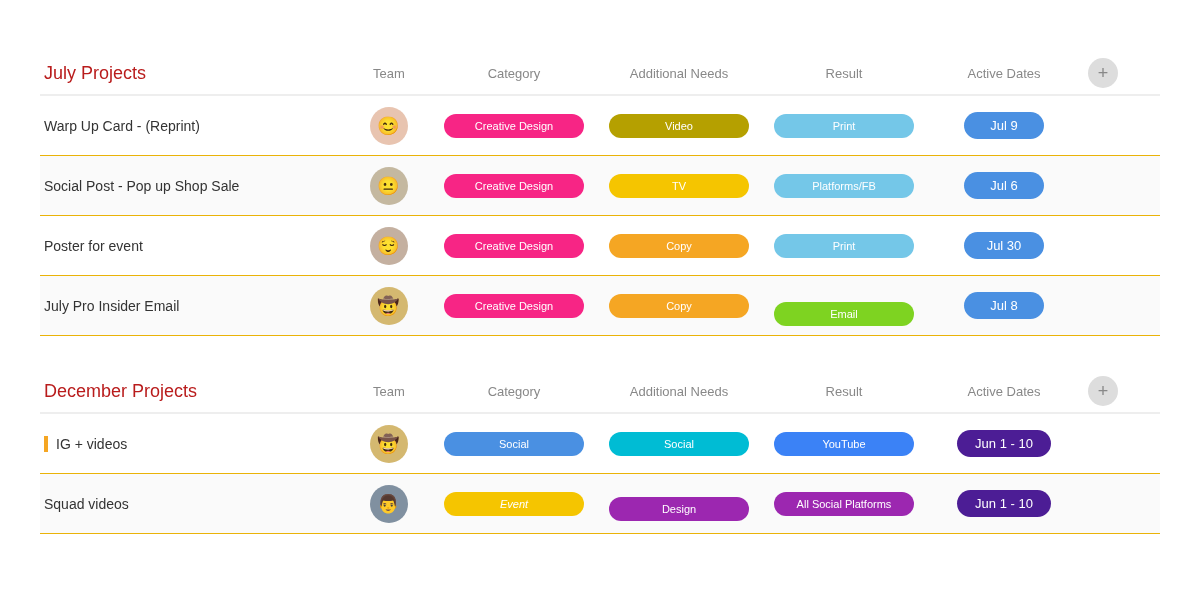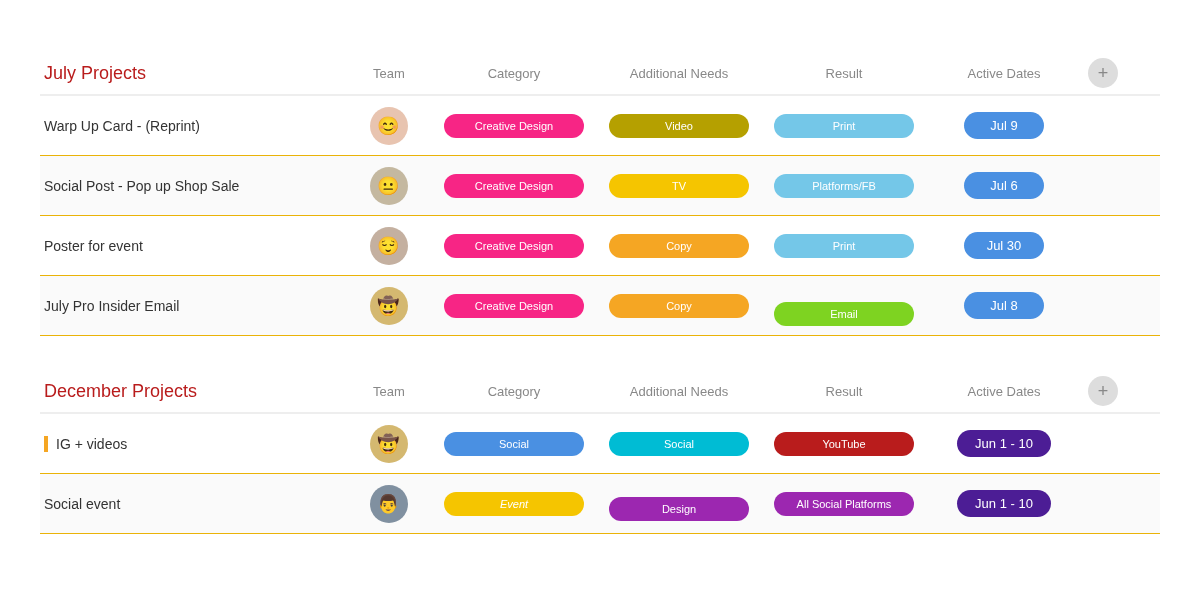--- a/index.html
+++ b/index.html
@@ -78,21 +78,21 @@
     .badge-creative { background: #F72585; }
     .badge-video { background: #9C8A00; background: #B5A000; }
     .badge-copy { background: #F5A623; }
     .badge-tv { background: #F5C500; color: #fff; }
     .badge-print { background: #74C7E8; }
     .badge-instagram { background: #74C7E8; }
     .badge-email { background: #7ED321; margin-top: 16px; }
     .badge-social { background: #4A90E2; }
     .badge-event { background: #F5C500; font-style: italic; }
     .badge-slider { background: #00BCD4; }
-    .badge-youtube { background: #b91c1c; }
+    .badge-youtube { background: #3b82f6; }
     .badge-allsocial { background: #9C27B0; }
     .badge-design { background: #9C27B0; margin-top: 11px; }
     .date-badge {
       display: inline-block;
       border-radius: 20px;
       padding: 6px 18px;
       font-size: 13px;
       font-weight: 500;
       color: #fff;
       background: #4A90E2;
@@ -257,21 +257,21 @@
           </div>
           <div class="cell-center">
             <span class="badge badge-youtube">YouTube</span>
           </div>
           <div class="cell-center">
             <span class="date-badge date-badge-orange">Jun 1 - 10</span>
           </div>
           <div></div>
         </div>
         <div class="table-row">
-          <div class="row-name">Social event</div>
+          <div class="row-name">Squad videos</div>
           <div class="cell-center">
             <div class="avatar av6">👨</div>
           </div>
           <div class="cell-center">
             <span class="badge badge-event">Event</span>
           </div>
           <div class="cell-center">
             <span class="badge badge-design">Design</span>
           </div>
           <div class="cell-center">

